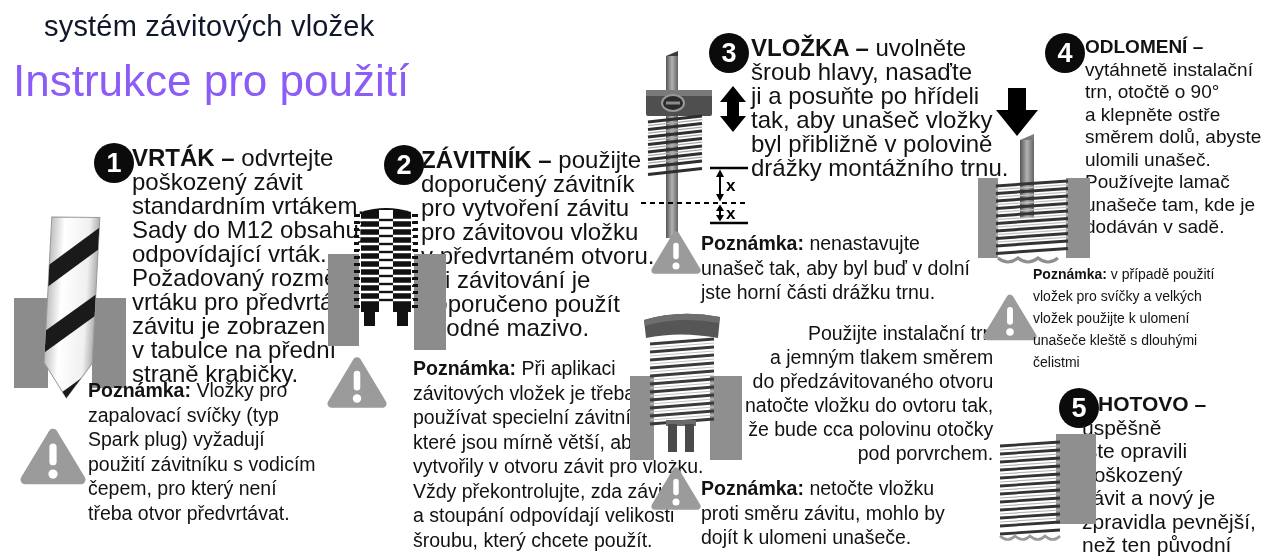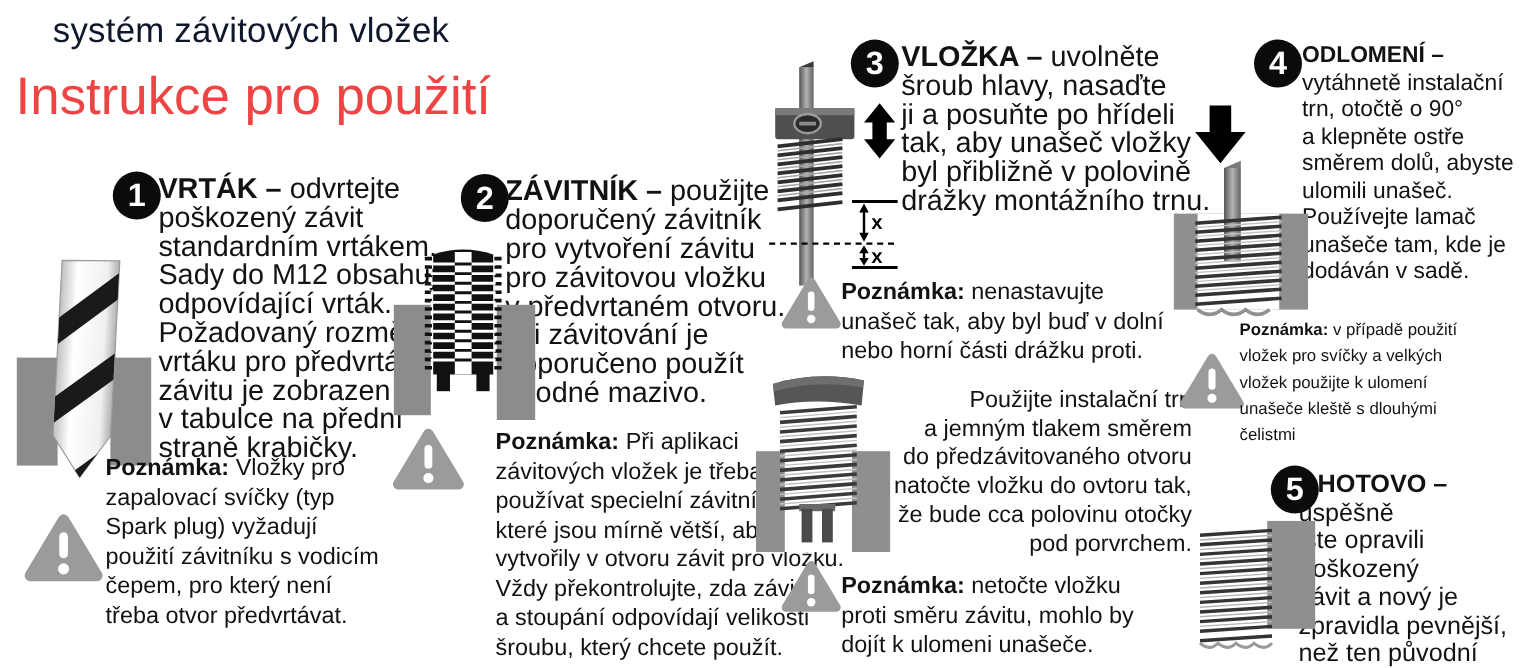--- a/index.html
+++ b/index.html
@@ -3,21 +3,21 @@
 <meta charset="utf-8">
 <style>
   html,body{margin:0;padding:0;}
   body{
     width:1269px;height:557px;position:relative;overflow:hidden;
     background:#ffffff;color:#121212;
     font-family:"Liberation Sans","DejaVu Sans",sans-serif;
   }
   .abs{position:absolute;}
   .kicker{font-size:29px;letter-spacing:0.2px;color:#0f172a;}
-  .title{font-size:44px;color:#ef4444;text-align:center;}
+  .title{font-size:44px;color:#8b5cf6;text-align:center;}
   .badge{
     width:40px;height:40px;border-radius:50%;background:#0b0b0b;color:#fff;
     display:flex;align-items:center;justify-content:center;
     font-weight:bold;font-size:27px;line-height:1;
   }
   .step-text,.note-text,.para-text{white-space:pre-line;}
   .step-text{font-size:24px;line-height:24px;}
   .note-text{font-size:19.5px;line-height:24.5px;}
   .para-text{font-size:19.5px;line-height:24px;}
   .c4-step{font-size:19px;line-height:22.5px;}
@@ -196,21 +196,21 @@
   <text class="dim-label" x="90" y="171">x</text>
 </svg>
 
 <svg class="abs" style="left:651px;top:230px;" width="50" height="46" viewBox="0 0 64 58">
   <path d="M32,6 L59,51 L5,51 Z" fill="#9b9b9b" stroke="#9b9b9b" stroke-width="9" stroke-linejoin="round"></path>
   <rect x="28.5" y="16" width="7" height="21" rx="3.5" fill="#fff"></rect>
   <circle cx="32" cy="45.5" r="4.5" fill="#fff"></circle>
 </svg>
 <div class="abs note-text" style="left:701px;top:231px;"><b>Poznámka:</b> <span>nenastavujte
 unašeč tak, aby byl buď v dolní
-nebo horní části drážku proti.</span></div>
+jste horní části drážku trnu.</span></div>
 
 <svg class="abs" style="left:630px;top:298px;" width="112" height="162" viewBox="0 0 112 162">
   <rect x="0" y="78" width="112" height="84" fill="#8f8f8f"></rect>
   <rect x="24" y="78" width="56" height="84" fill="#ffffff"></rect>
   <g stroke="#3a3a3a" stroke-width="3">
     <line x1="20" y1="46" x2="84" y2="41"></line>
       <line x1="20" y1="54" x2="84" y2="49"></line>
     <line x1="20" y1="62" x2="84" y2="57"></line>
       <line x1="20" y1="70" x2="84" y2="65"></line>
     <line x1="20" y1="78" x2="84" y2="73"></line>

